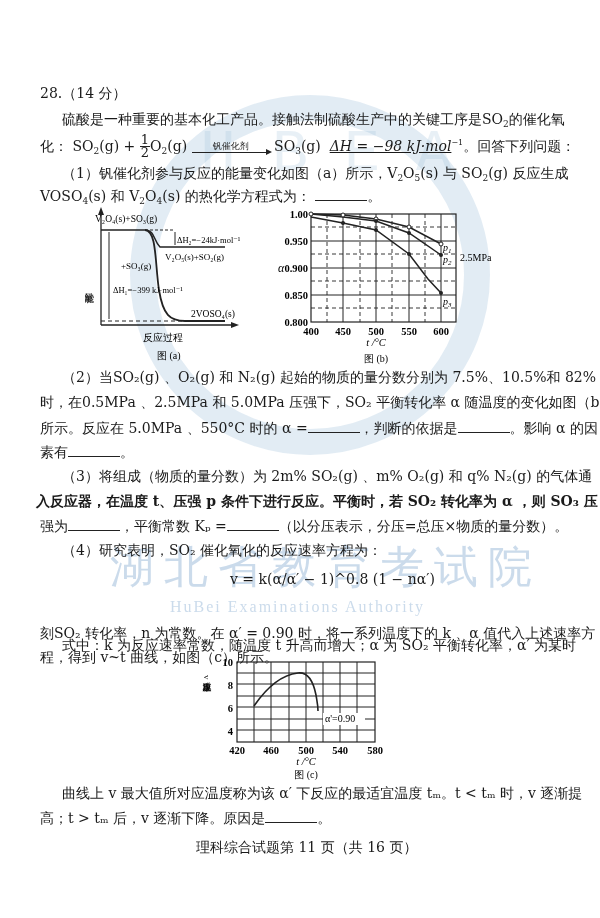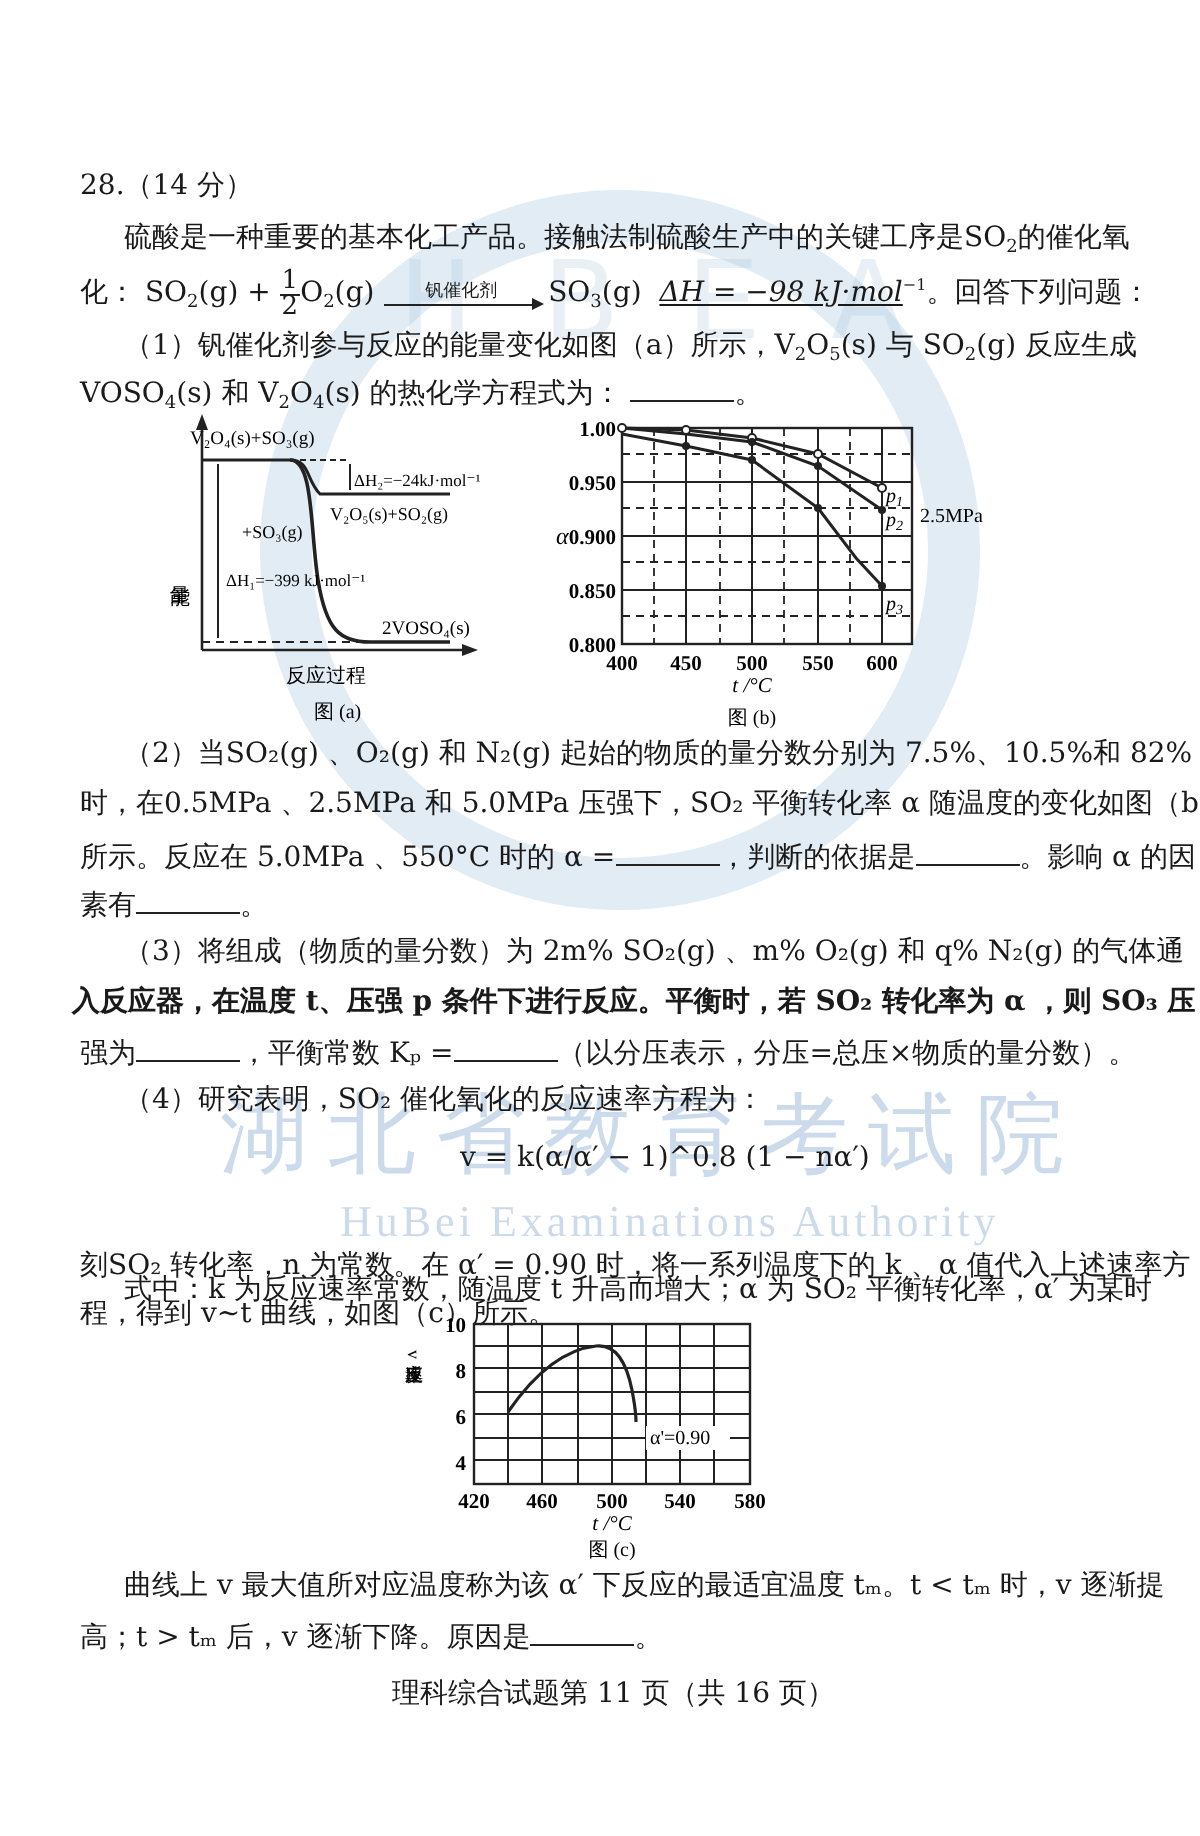--- a/index.html
+++ b/index.html
@@ -1,20 +1,20 @@
 <!DOCTYPE html>
 <html><head>
 <meta charset="utf-8">
 <style>
   html,body{margin:0;padding:0;background:#fff;}
   body{width:600px;height:918px;position:relative;overflow:hidden;font-family:"DejaVu Serif","Liberation Serif",serif;color:#1a1a1a;}
   .wm{position:absolute;pointer-events:none;}
   .wm-circle{left:130px;top:95px;width:360px;height:360px;border-radius:50%;border:26px solid rgba(150,185,215,0.28);box-sizing:border-box;}
   .wm-text{left:110px;top:538px;font-size:44px;letter-spacing:10px;color:rgba(140,175,210,0.45);font-family:"DejaVu Sans",sans-serif;}
-  .wm-sub{left:170px;top:598px;font-size:22px;letter-spacing:2px;color:rgba(140,175,210,0.45);font-family:"Liberation Serif",serif;}
+  .wm-sub{left:170px;top:598px;font-size:16px;letter-spacing:2px;color:rgba(140,175,210,0.45);font-family:"Liberation Serif",serif;}
   .wm-letters{left:200px;top:120px;font-size:60px;color:rgba(150,185,215,0.22);font-family:Liberation Mono, monospace;}
   .line{position:absolute;left:0;font-size:14px;white-space:nowrap;line-height:18px;}
   .blank{display:inline-block;border-bottom:1px solid #222;width:52px;height:14px;vertical-align:baseline;}
   sub{font-size:9px;vertical-align:-3px;}
   sup{font-size:8px;}
   i{font-family:"DejaVu Serif",serif;text-decoration:underline;}
   .frac{display:inline-block;vertical-align:middle;text-align:center;line-height:12px;font-size:13px;}
   .frac span{display:block;}
   .frac .num{border-bottom:1px solid #222;padding:0 1px;}
   .arrowtxt{display:inline-block;position:relative;width:78px;text-align:center;font-size:9px;vertical-align:middle;}

